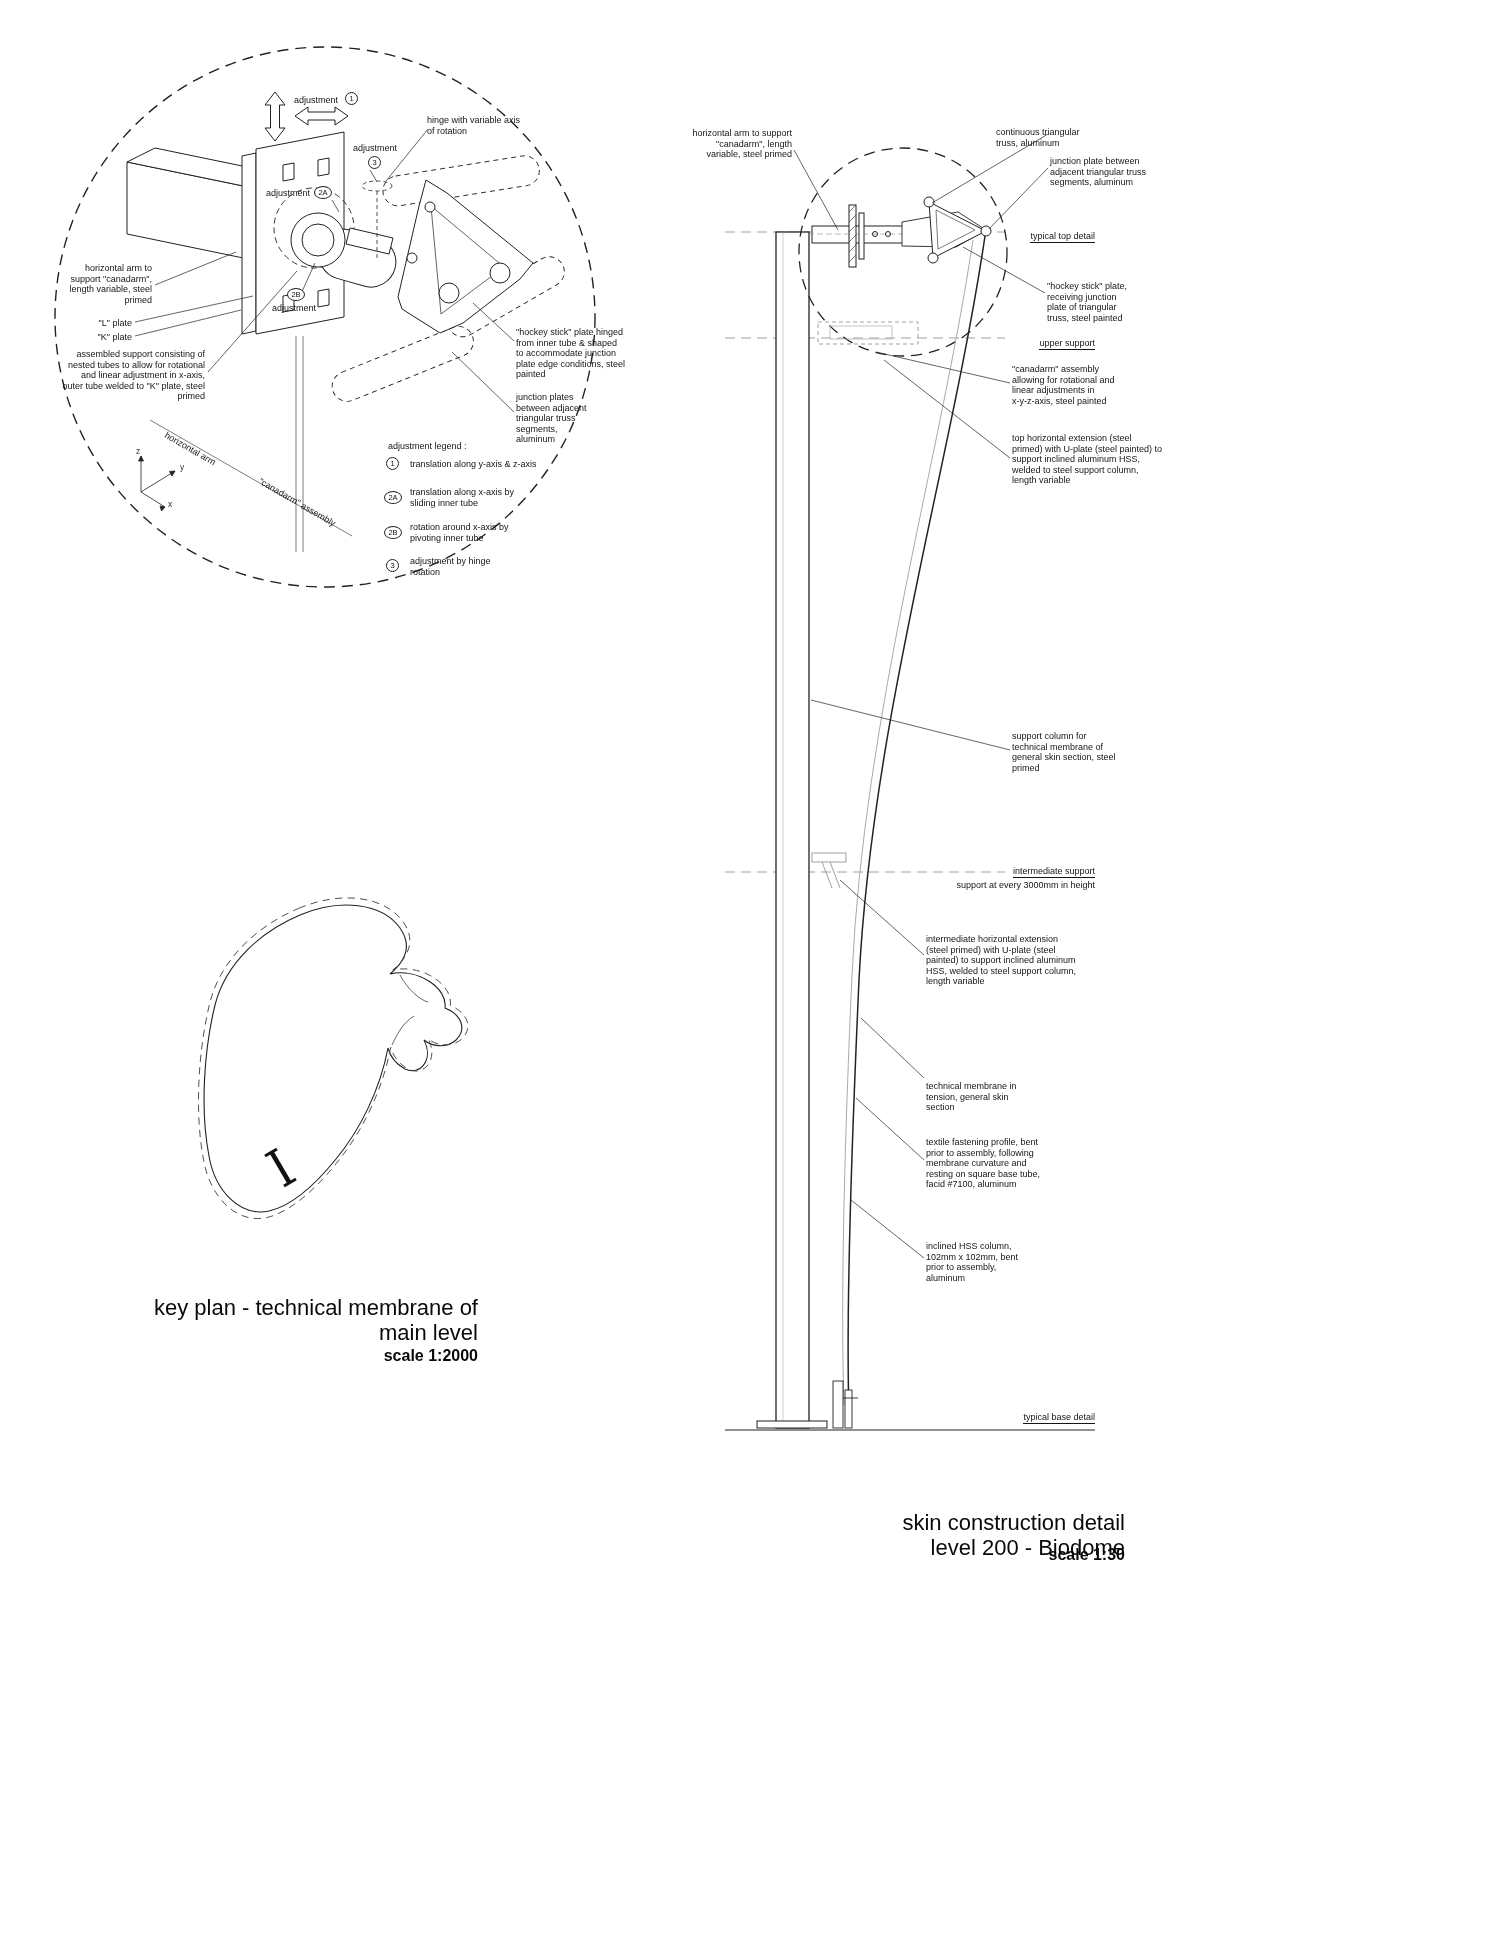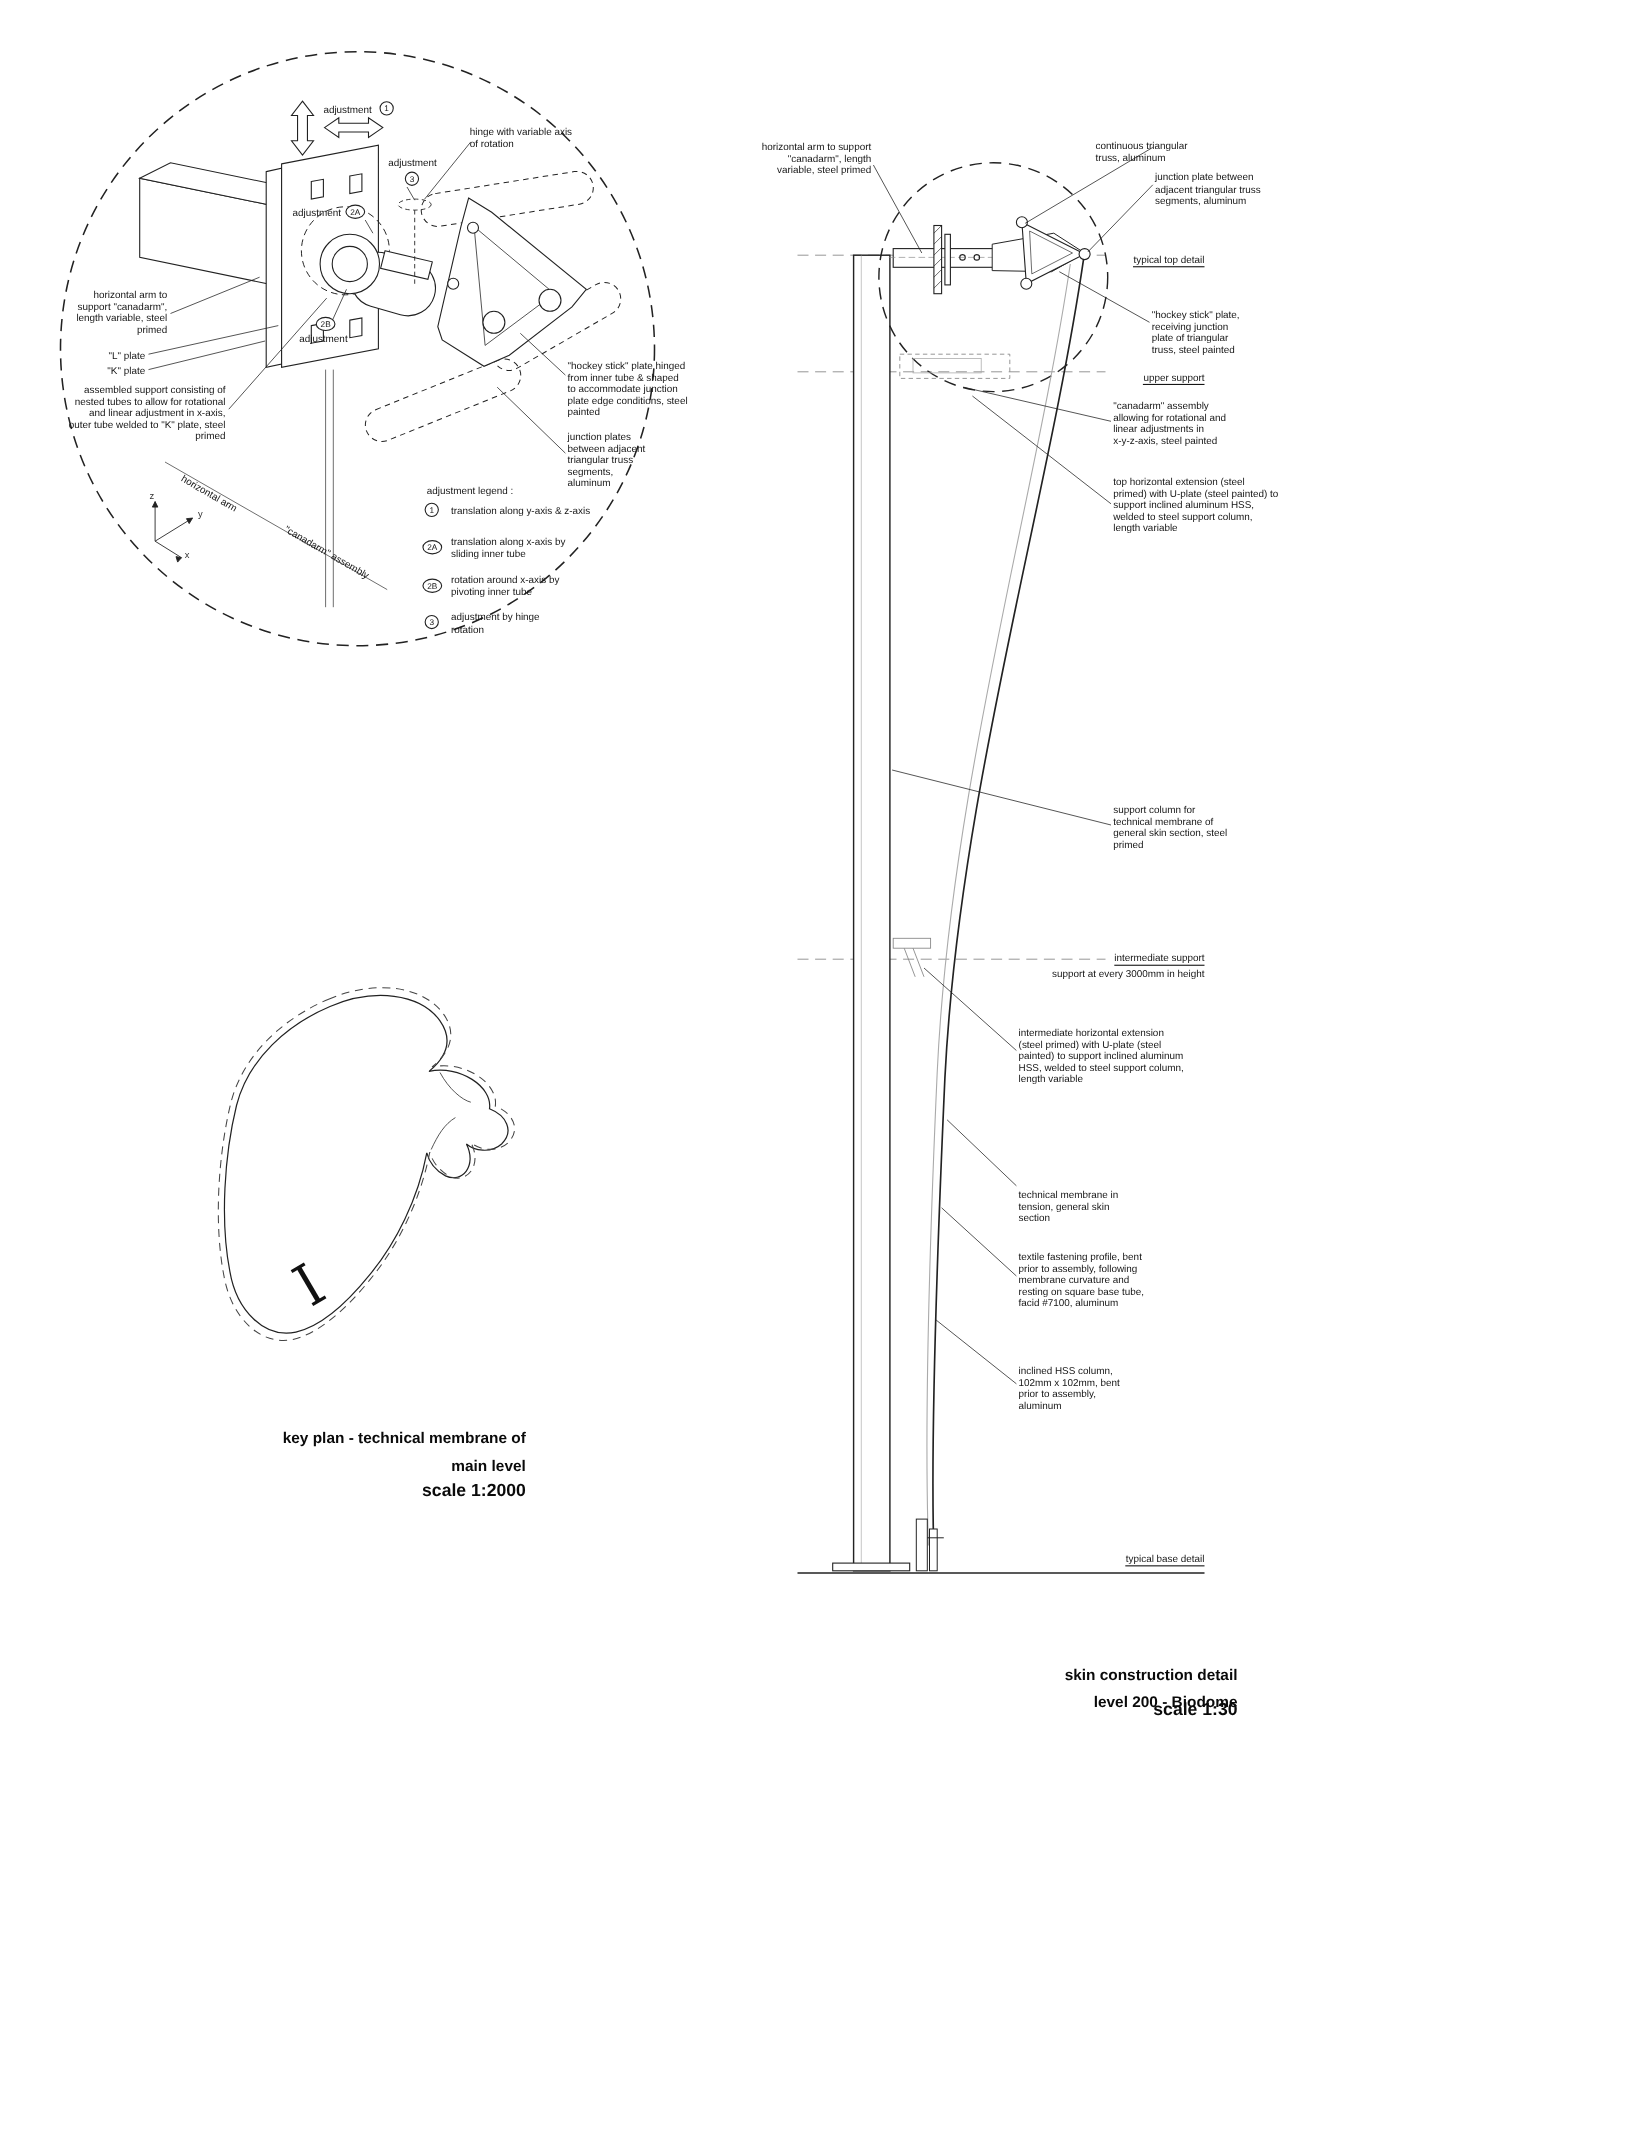--- a/index.html
+++ b/index.html
@@ -9,21 +9,21 @@
   .ann{position:absolute;font-size:9px;line-height:10.6px;white-space:pre;color:#151515;}
   .ra{text-align:right;}
   .ul span{border-bottom:1px solid #151515;padding-bottom:1px;}
   .mk{position:absolute;box-sizing:border-box;border:1px solid #222;border-radius:50%;
       background:#fff;font-size:7.5px;line-height:1;display:flex;align-items:center;
       justify-content:center;color:#111;}
   .mk.s{width:13px;height:13px;}
   .mk.w{width:18px;height:13px;}
   .rot{transform:rotate(30deg);transform-origin:left top;}
   .axl{position:absolute;font-size:8.5px;color:#333;}
-  .title{position:absolute;font-size:14px;line-height:25px;color:#0a0a0a;white-space:pre;font-weight:bold;}
+  .title{position:absolute;font-size:22px;line-height:25px;color:#0a0a0a;white-space:pre;}
   .scale{position:absolute;font-size:16px;font-weight:bold;color:#0a0a0a;white-space:pre;}
 </style>
 </head>
 <body>
 
 <div id="page">
 
   <svg width="1500" height="1941" viewBox="0 0 1500 1941">
 
     <g stroke="#222" fill="none" stroke-width="1">

